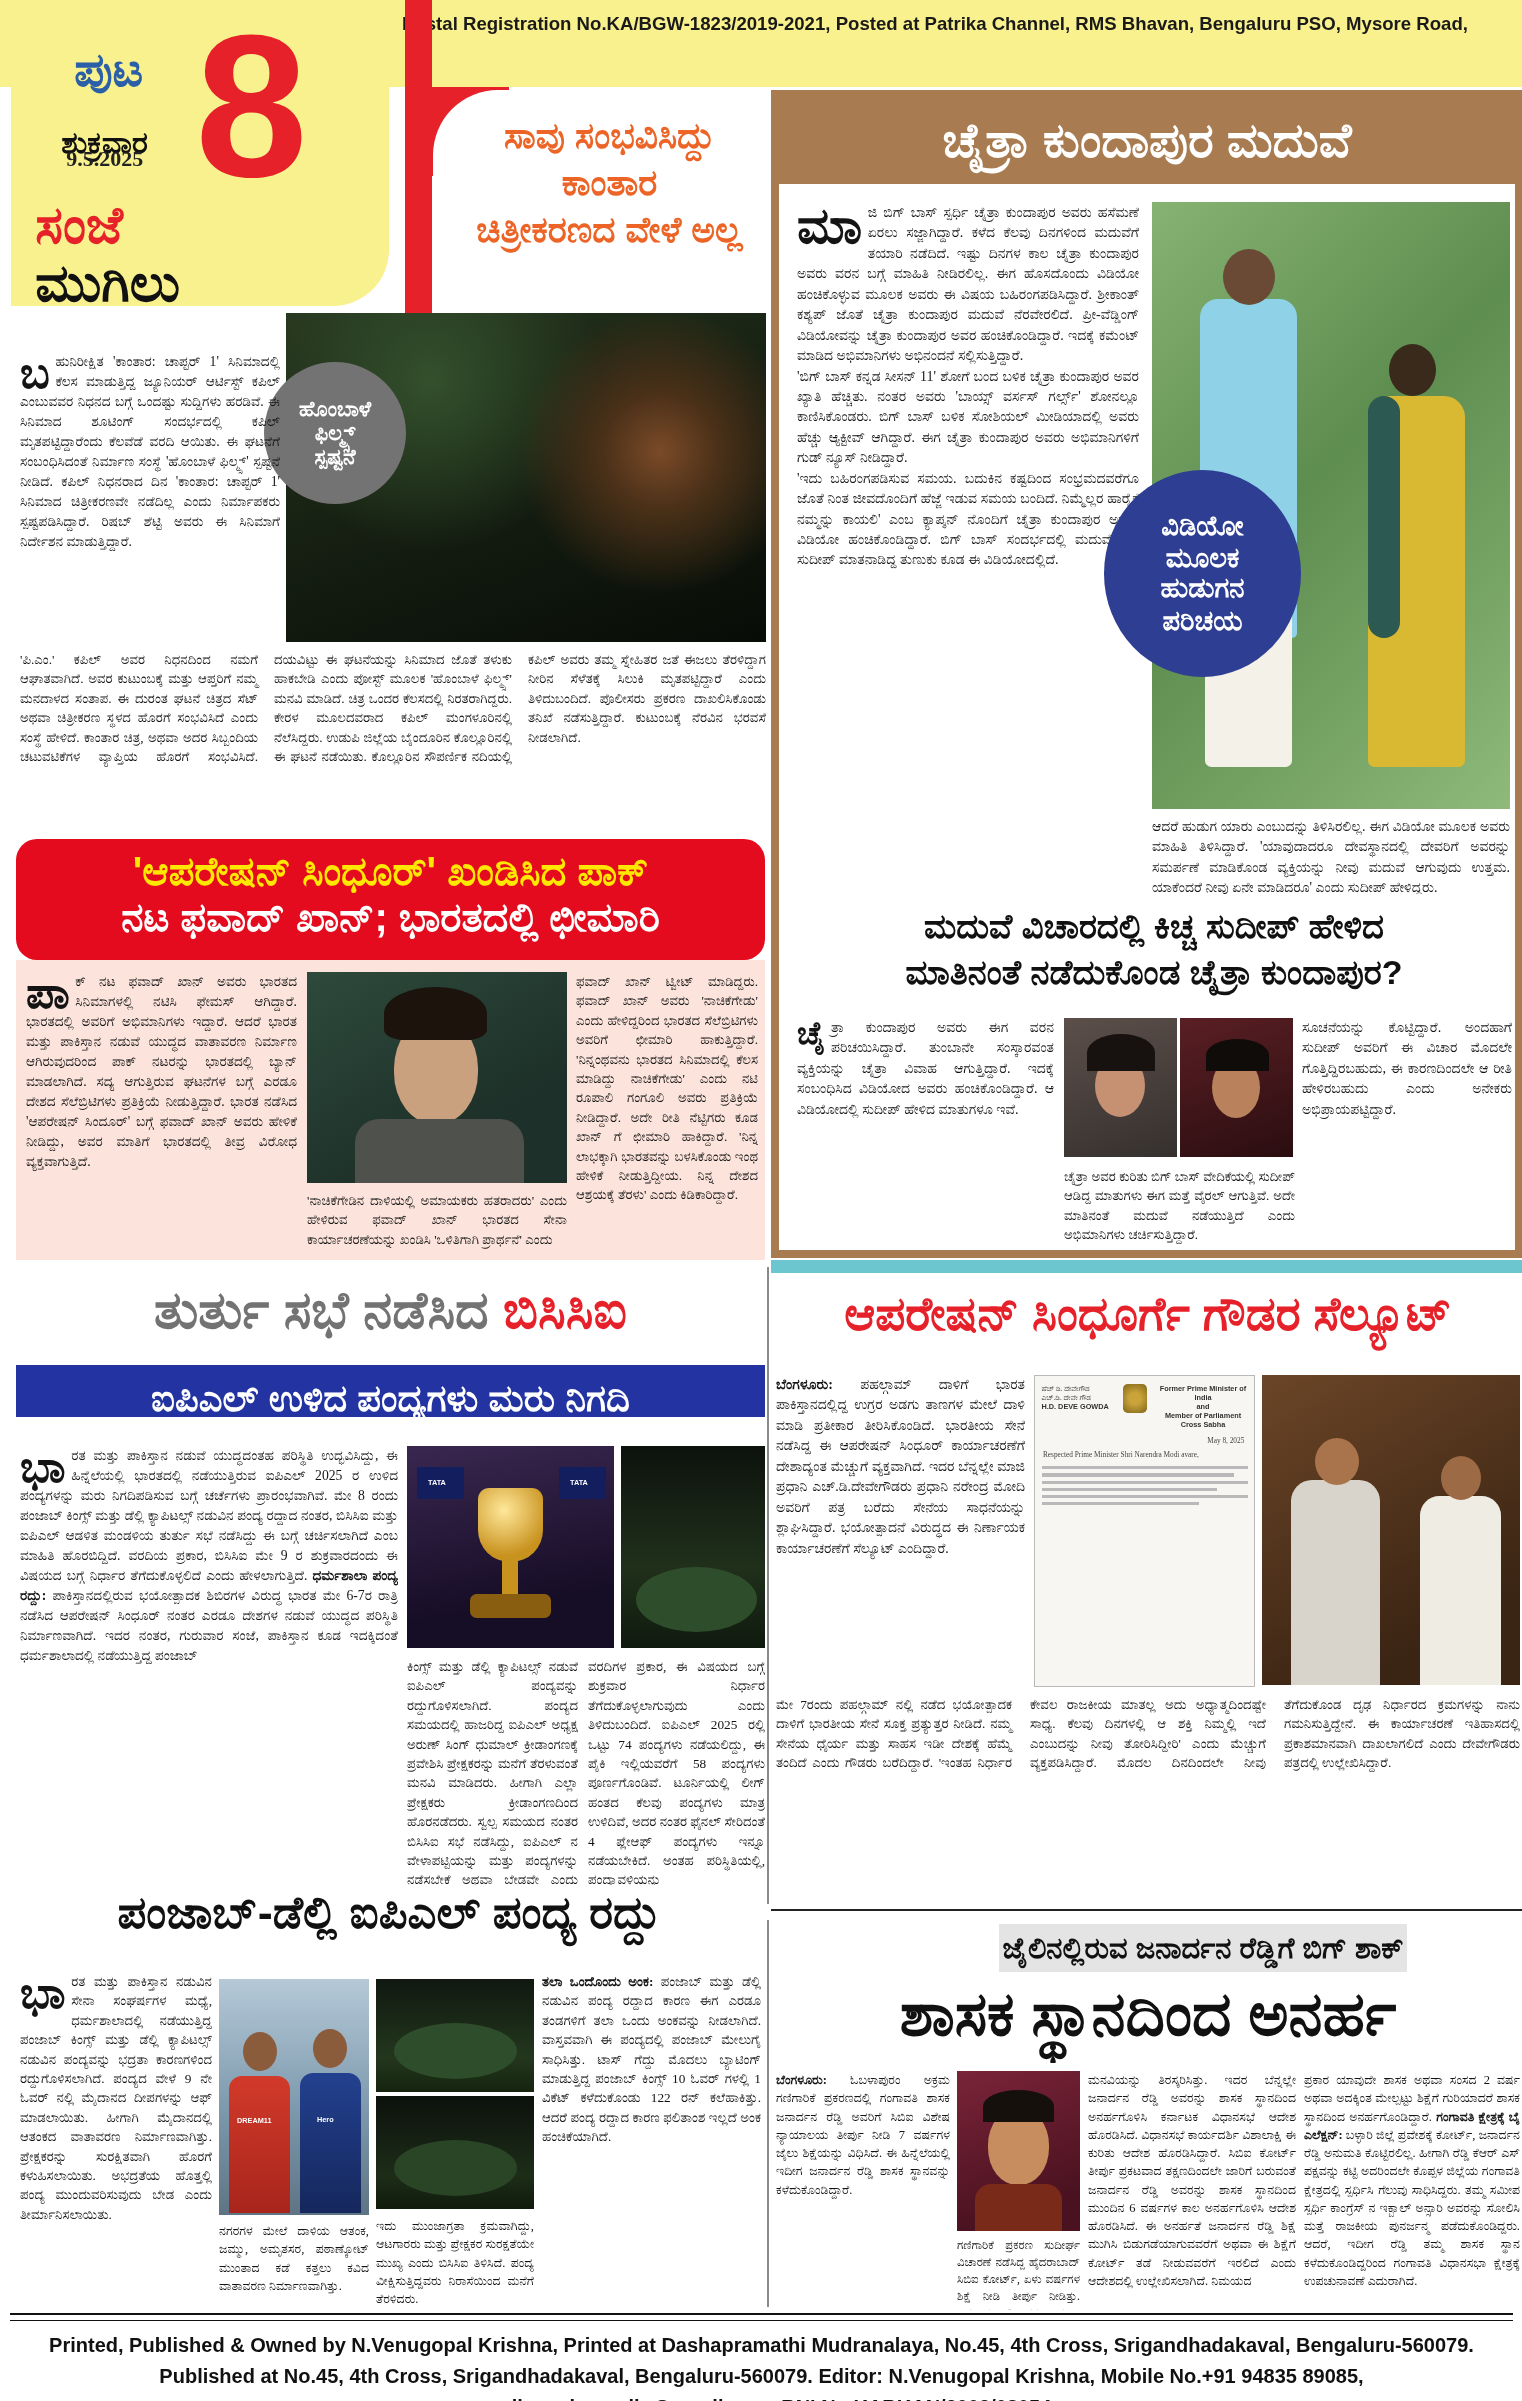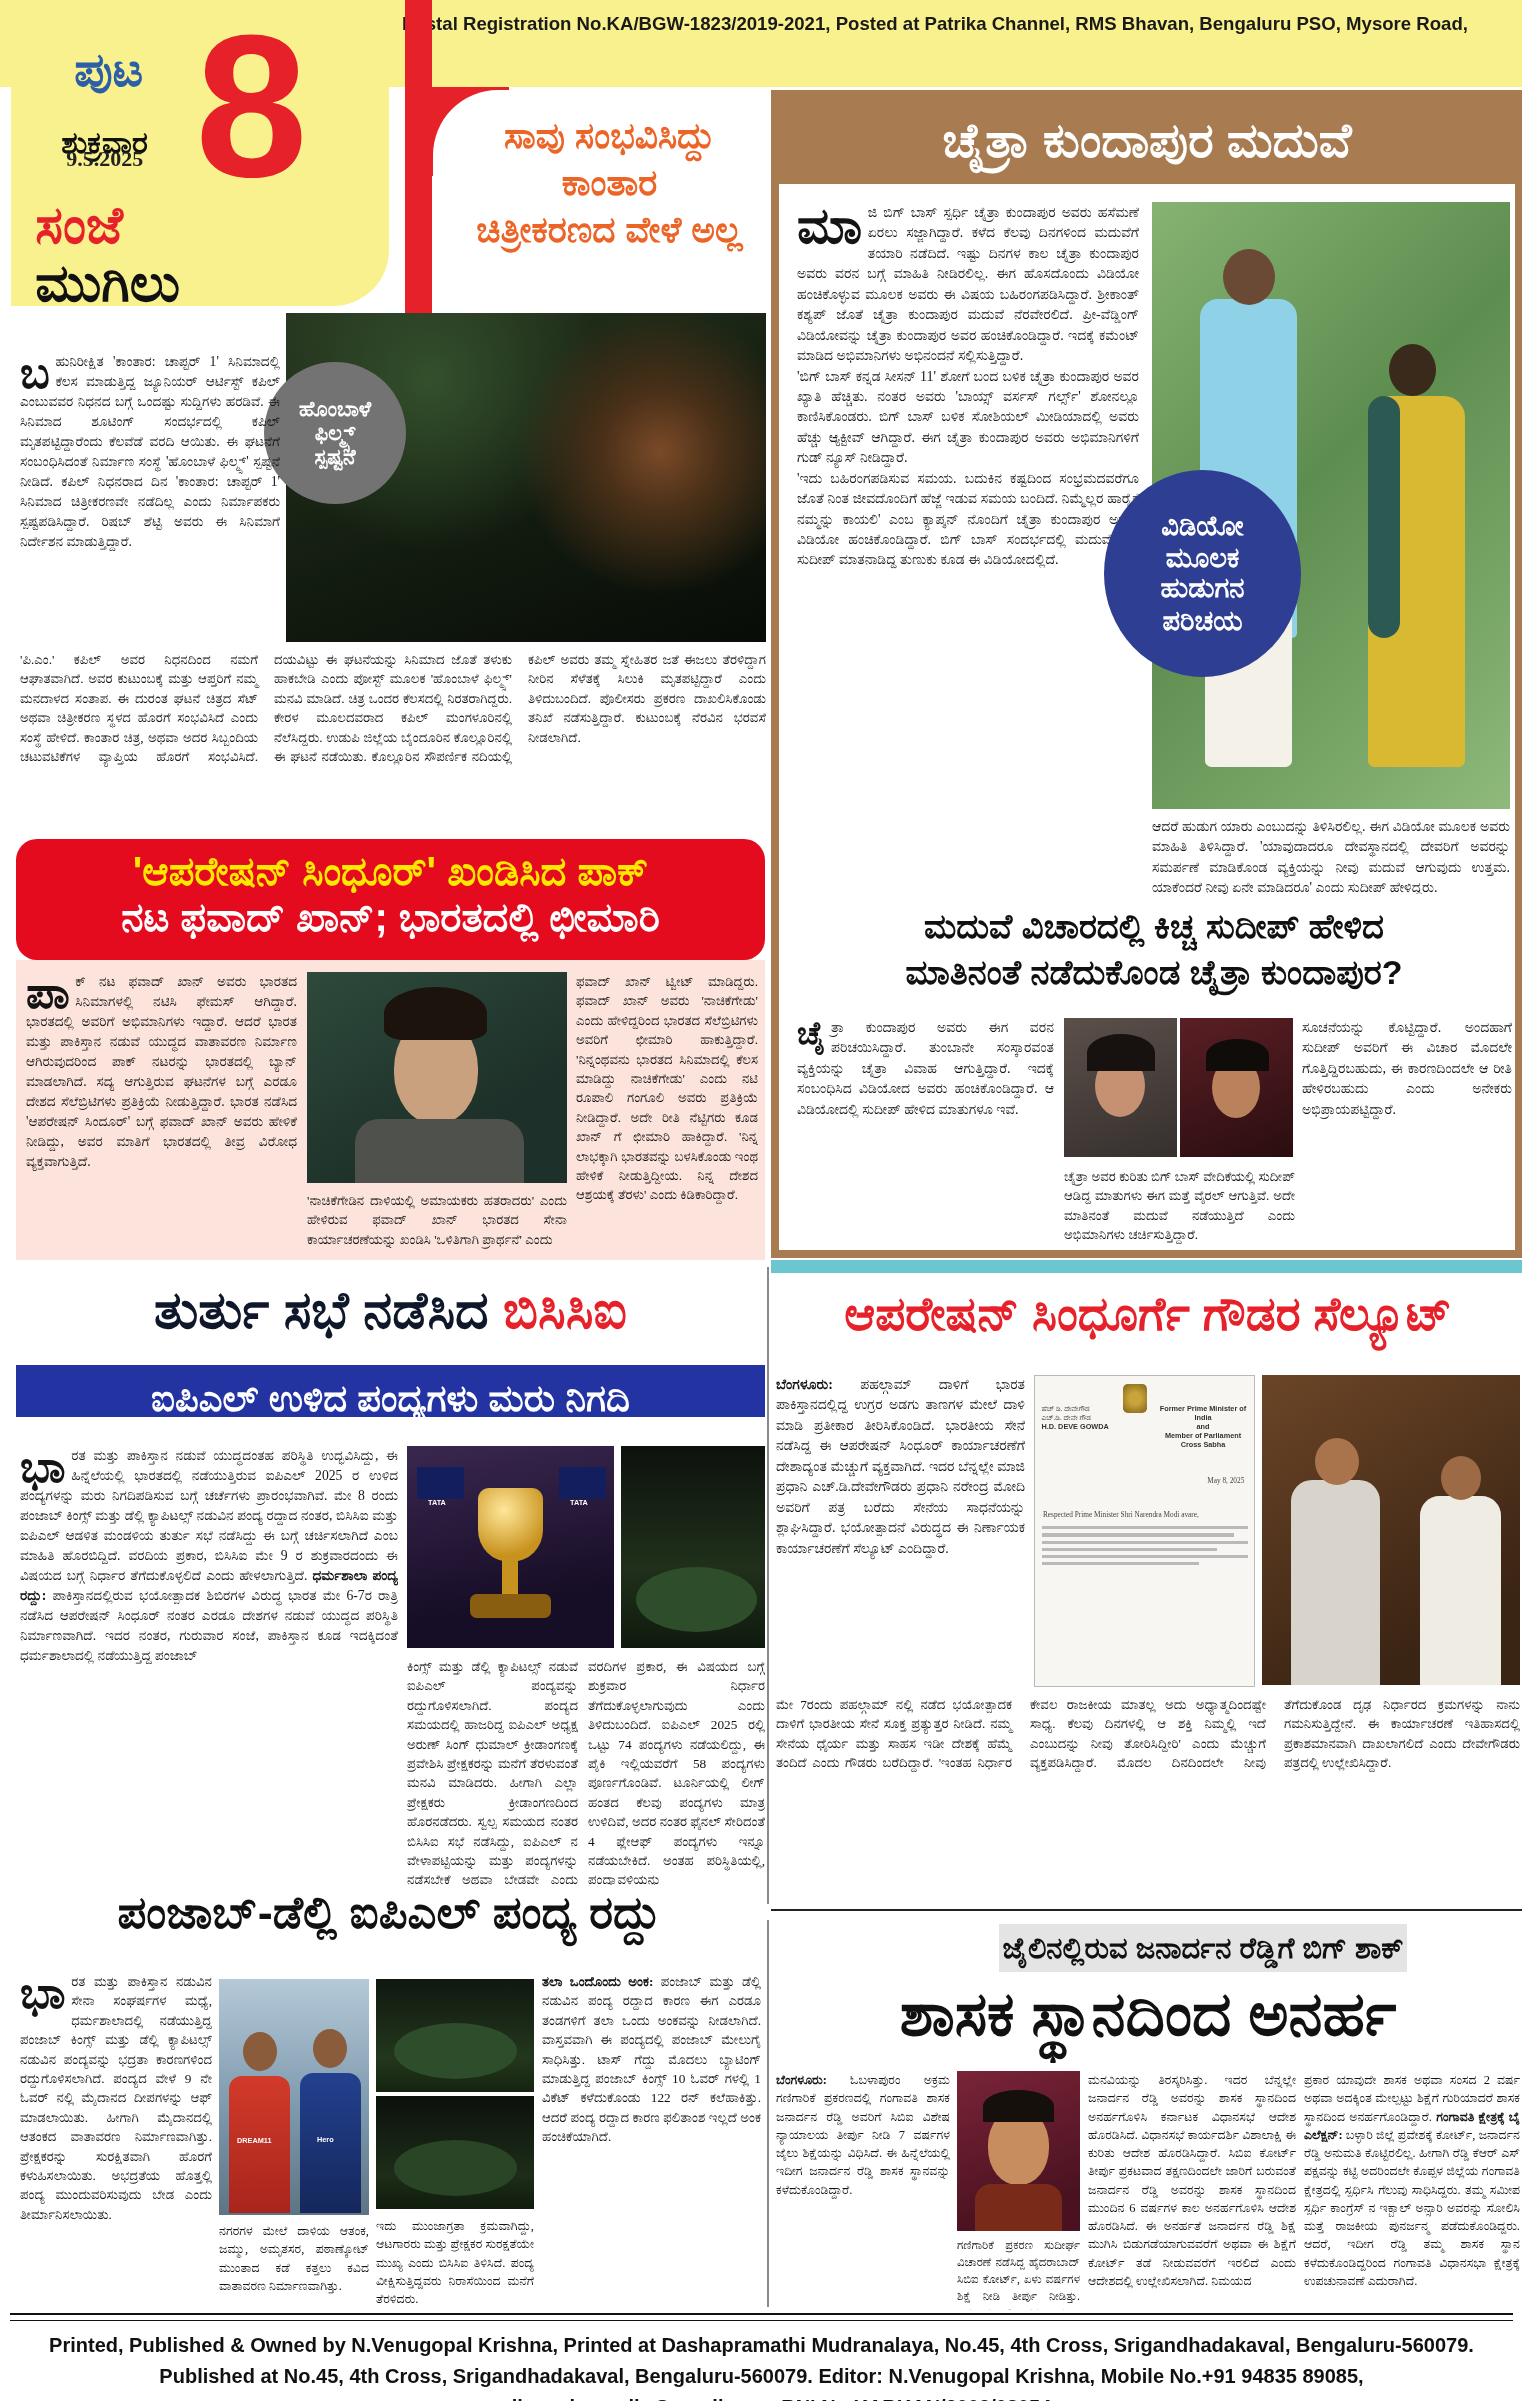--- a/index.html
+++ b/index.html
@@ -6,21 +6,21 @@
   body{width:1523px;height:2401px;position:relative;background:#ffffff;
        font-family:"Liberation Serif", serif;color:#111;overflow:hidden;}
   .abs{position:absolute;}
   .bt{font-size:13.7px;line-height:1.46;text-align:justify;color:#141414;overflow:hidden;}
   .bt b{font-weight:bold;}
   .dc{float:left;font-weight:bold;font-size:44px;line-height:.85;padding:2.4px 5.6px 0 0;font-family:"Liberation Sans",sans-serif;}
   .hl{font-family:"Liberation Sans",sans-serif;font-weight:bold;}
   .ctr{text-align:center;}
   .vrule{background:#8a8a8a;width:1.6px;}
   .photo{overflow:hidden;}
-  .tiny{font-size:7.3px;line-height:1.25;margin-top:20px;}
+  .tiny{font-size:7.3px;line-height:1.25;}
   .fakeline{height:3.2px;background:#b9b9b9;margin:4px 6.5px;}
 </style>
 </head>
 <body>
 
 <div class="abs" style="left:0;top:0;width:1523px;height:87px;background:#f9f18e;">
   <div class="hl ctr" style="padding:11.3px 24px 0 371px;font-size:18.6px;line-height:1.45;color:#1a1a1a;">
     <div>Postal Registration No.KA/BGW-1823/2019-2021, Posted at Patrika Channel, RMS Bhavan, Bengaluru PSO, Mysore Road,</div>
   </div>
 </div>
@@ -147,21 +147,21 @@
 </div>
 <div class="abs bt" style="left:307px;top:1191px;width:260px;height:65px;font-size:13.3px;">
   <span>'ನಾಚಿಕೆಗೇಡಿನ ದಾಳಿಯಲ್ಲಿ ಅಮಾಯಕರು ಹತರಾದರು' ಎಂದು ಹೇಳಿರುವ ಫವಾದ್ ಖಾನ್ ಭಾರತದ ಸೇನಾ ಕಾರ್ಯಾಚರಣೆಯನ್ನು ಖಂಡಿಸಿ 'ಒಳಿತಿಗಾಗಿ ಪ್ರಾರ್ಥನೆ' ಎಂದು</span>
 </div>
 <div class="abs bt" style="left:576px;top:972px;width:182px;height:284px;font-size:13.3px;">
   <span>ಫವಾದ್ ಖಾನ್ ಟ್ವೀಟ್ ಮಾಡಿದ್ದರು. ಫವಾದ್ ಖಾನ್ ಅವರು 'ನಾಚಿಕೆಗೇಡು' ಎಂದು ಹೇಳಿದ್ದರಿಂದ ಭಾರತದ ಸೆಲೆಬ್ರಿಟಿಗಳು ಅವರಿಗೆ ಛೀಮಾರಿ ಹಾಕುತ್ತಿದ್ದಾರೆ. 'ನಿನ್ನಂಥವನು ಭಾರತದ ಸಿನಿಮಾದಲ್ಲಿ ಕೆಲಸ ಮಾಡಿದ್ದು ನಾಚಿಕೆಗೇಡು' ಎಂದು ನಟಿ ರೂಪಾಲಿ ಗಂಗೂಲಿ ಅವರು ಪ್ರತಿಕ್ರಿಯೆ ನೀಡಿದ್ದಾರೆ. ಅದೇ ರೀತಿ ನೆಟ್ಟಿಗರು ಕೂಡ ಖಾನ್ ಗೆ ಛೀಮಾರಿ ಹಾಕಿದ್ದಾರೆ.</span>
   <span>'ನಿನ್ನ ಲಾಭಕ್ಕಾಗಿ ಭಾರತವನ್ನು ಬಳಸಿಕೊಂಡು ಇಂಥ ಹೇಳಿಕೆ ನೀಡುತ್ತಿದ್ದೀಯ. ನಿನ್ನ ದೇಶದ ಆಶ್ರಯಕ್ಕೆ ತೆರಳು' ಎಂದು ಕಿಡಿಕಾರಿದ್ದಾರೆ.</span>
 </div>
 
 <div class="abs hl ctr" style="left:16px;top:1280px;width:749px;height:77px;font-size:52px;overflow:hidden;">
-  <span style="color:#0f172a;margin-top:28px;">ತುರ್ತು ಸಭೆ ನಡೆಸಿದ </span><span style="color:#e62129;">ಬಿಸಿಸಿಐ</span>
+  <span style="color:#737373;margin-top:28px;">ತುರ್ತು ಸಭೆ ನಡೆಸಿದ </span><span style="color:#e62129;">ಬಿಸಿಸಿಐ</span>
 </div>
 <div class="abs hl ctr" style="left:16px;top:1365px;width:749px;height:52px;background:#2334a2;color:#fff;font-size:37px;line-height:68px;overflow:hidden;">
   <span>ಐಪಿಎಲ್ ಉಳಿದ ಪಂದ್ಯಗಳು ಮರು ನಿಗದಿ</span>
 </div>
 
 <div class="abs bt" style="left:20px;top:1446px;width:378px;height:437px;">
   <span class="dc">ಭಾ</span>
   <span>ರತ ಮತ್ತು ಪಾಕಿಸ್ತಾನ ನಡುವೆ ಯುದ್ಧದಂತಹ ಪರಿಸ್ಥಿತಿ ಉದ್ಭವಿಸಿದ್ದು, ಈ ಹಿನ್ನೆಲೆಯಲ್ಲಿ ಭಾರತದಲ್ಲಿ ನಡೆಯುತ್ತಿರುವ ಐಪಿಎಲ್ 2025 ರ ಉಳಿದ ಪಂದ್ಯಗಳನ್ನು ಮರು ನಿಗದಿಪಡಿಸುವ ಬಗ್ಗೆ ಚರ್ಚೆಗಳು ಪ್ರಾರಂಭವಾಗಿವೆ. ಮೇ 8 ರಂದು ಪಂಜಾಬ್ ಕಿಂಗ್ಸ್ ಮತ್ತು ಡೆಲ್ಲಿ ಕ್ಯಾಪಿಟಲ್ಸ್ ನಡುವಿನ ಪಂದ್ಯ ರದ್ದಾದ ನಂತರ, ಬಿಸಿಸಿಐ ಮತ್ತು ಐಪಿಎಲ್ ಆಡಳಿತ ಮಂಡಳಿಯ ತುರ್ತು ಸಭೆ ನಡೆಸಿದ್ದು ಈ ಬಗ್ಗೆ ಚರ್ಚಿಸಲಾಗಿದೆ ಎಂಬ ಮಾಹಿತಿ ಹೊರಬಿದ್ದಿದೆ. ವರದಿಯ ಪ್ರಕಾರ, ಬಿಸಿಸಿಐ ಮೇ 9 ರ ಶುಕ್ರವಾರದಂದು ಈ ವಿಷಯದ ಬಗ್ಗೆ ನಿರ್ಧಾರ ತೆಗೆದುಕೊಳ್ಳಲಿದೆ ಎಂದು ಹೇಳಲಾಗುತ್ತಿದೆ.</span>
   <b>ಧರ್ಮಶಾಲಾ ಪಂದ್ಯ ರದ್ದು: </b>
   <span>ಪಾಕಿಸ್ತಾನದಲ್ಲಿರುವ ಭಯೋತ್ಪಾದಕ ಶಿಬಿರಗಳ ವಿರುದ್ಧ ಭಾರತ ಮೇ 6-7ರ ರಾತ್ರಿ ನಡೆಸಿದ ಆಪರೇಷನ್ ಸಿಂಧೂರ್ ನಂತರ ಎರಡೂ ದೇಶಗಳ ನಡುವೆ ಯುದ್ಧದ ಪರಿಸ್ಥಿತಿ ನಿರ್ಮಾಣವಾಗಿದೆ. ಇದರ ನಂತರ, ಗುರುವಾರ ಸಂಜೆ, ಪಾಕಿಸ್ತಾನ ಕೂಡ ಇದಕ್ಕಿದಂತೆ ಧರ್ಮಶಾಲಾದಲ್ಲಿ ನಡೆಯುತ್ತಿದ್ದ ಪಂಜಾಬ್</span>

